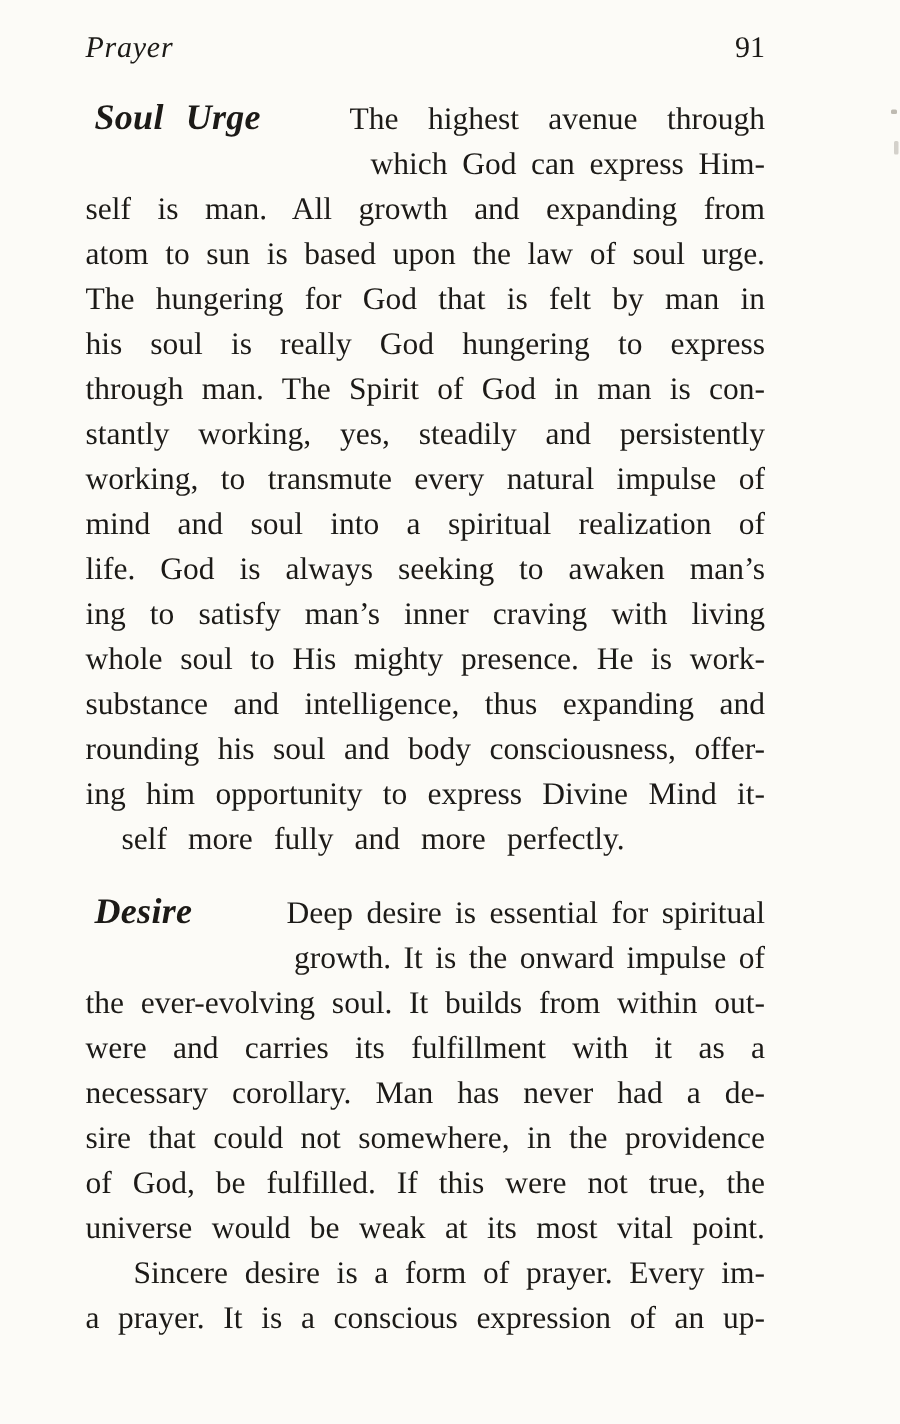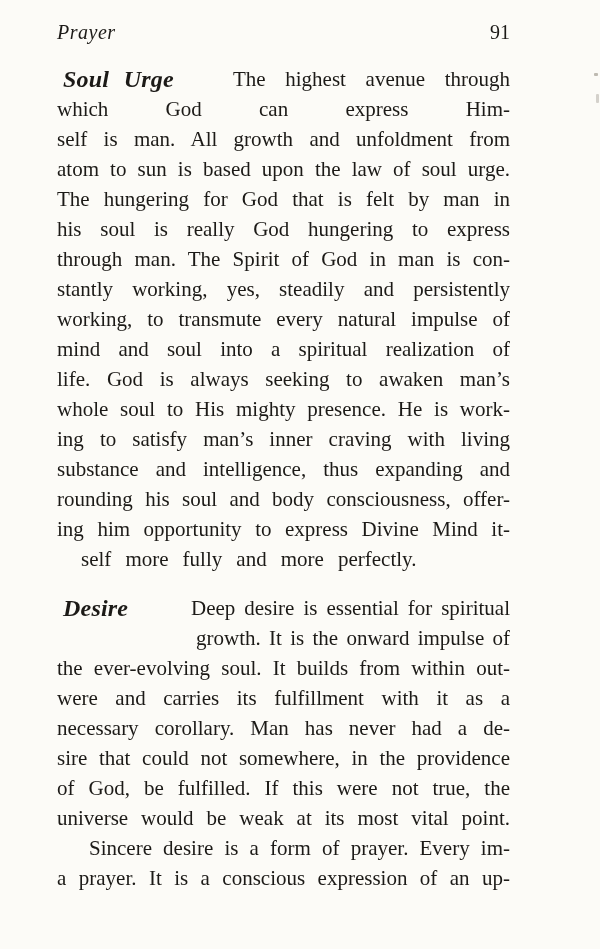--- a/index.html
+++ b/index.html
@@ -66,21 +66,21 @@
     text-align: justify;
     text-align-last: justify;
   }
   .l.end {
     text-align-last: left;
     word-spacing: 0.42em;
     margin-left: 24px;
   }
   
   .ind-a { margin-left: 176px; }
-  .ind-b { }
+  .ind-b { margin-left: 190px; }
   .ind-c { margin-left: 134px; }
   .ind-d { margin-left: 139px; }
   
   .fi { text-indent: 32px; }
   
   .speck {
     position: absolute;
     background: #8a8578;
     border-radius: 1px;
   }
@@ -96,31 +96,31 @@
     <span class="running-head">Prayer</span>
     <span class="page-number">91</span>
   </div>
 
   <div class="text-body">
 
     <div class="section section-soul-urge">
       <div class="heading">Soul Urge</div>
       <div class="l ind-a">The highest avenue through</div>
       <div class="l ind-b">which God can express Him-</div>
-      <div class="l">self is man. All growth and unfoldment from</div>
+      <div class="l">self is man. All growth and expanding from</div>
       <div class="l">atom to sun is based upon the law of soul urge.</div>
       <div class="l">The hungering for God that is felt by man in</div>
       <div class="l">his soul is really God hungering to express</div>
       <div class="l">through man. The Spirit of God in man is con-</div>
       <div class="l">stantly working, yes, steadily and persistently</div>
       <div class="l">working, to transmute every natural impulse of</div>
       <div class="l">mind and soul into a spiritual realization of</div>
       <div class="l">life. God is always seeking to awaken man’s</div>
+      <div class="l">ing to satisfy man’s inner craving with living</div>
       <div class="l">whole soul to His mighty presence. He is work-</div>
-      <div class="l">ing to satisfy man’s inner craving with living</div>
       <div class="l">substance and intelligence, thus expanding and</div>
       <div class="l">rounding his soul and body consciousness, offer-</div>
       <div class="l">ing him opportunity to express Divine Mind it-</div>
       <div class="l end">self more fully and more perfectly.</div>
     </div>
 
     <div class="section section-desire">
       <div class="heading">Desire</div>
       <div class="l ind-c">Deep desire is essential for spiritual</div>
       <div class="l ind-d">growth. It is the onward impulse of</div>

